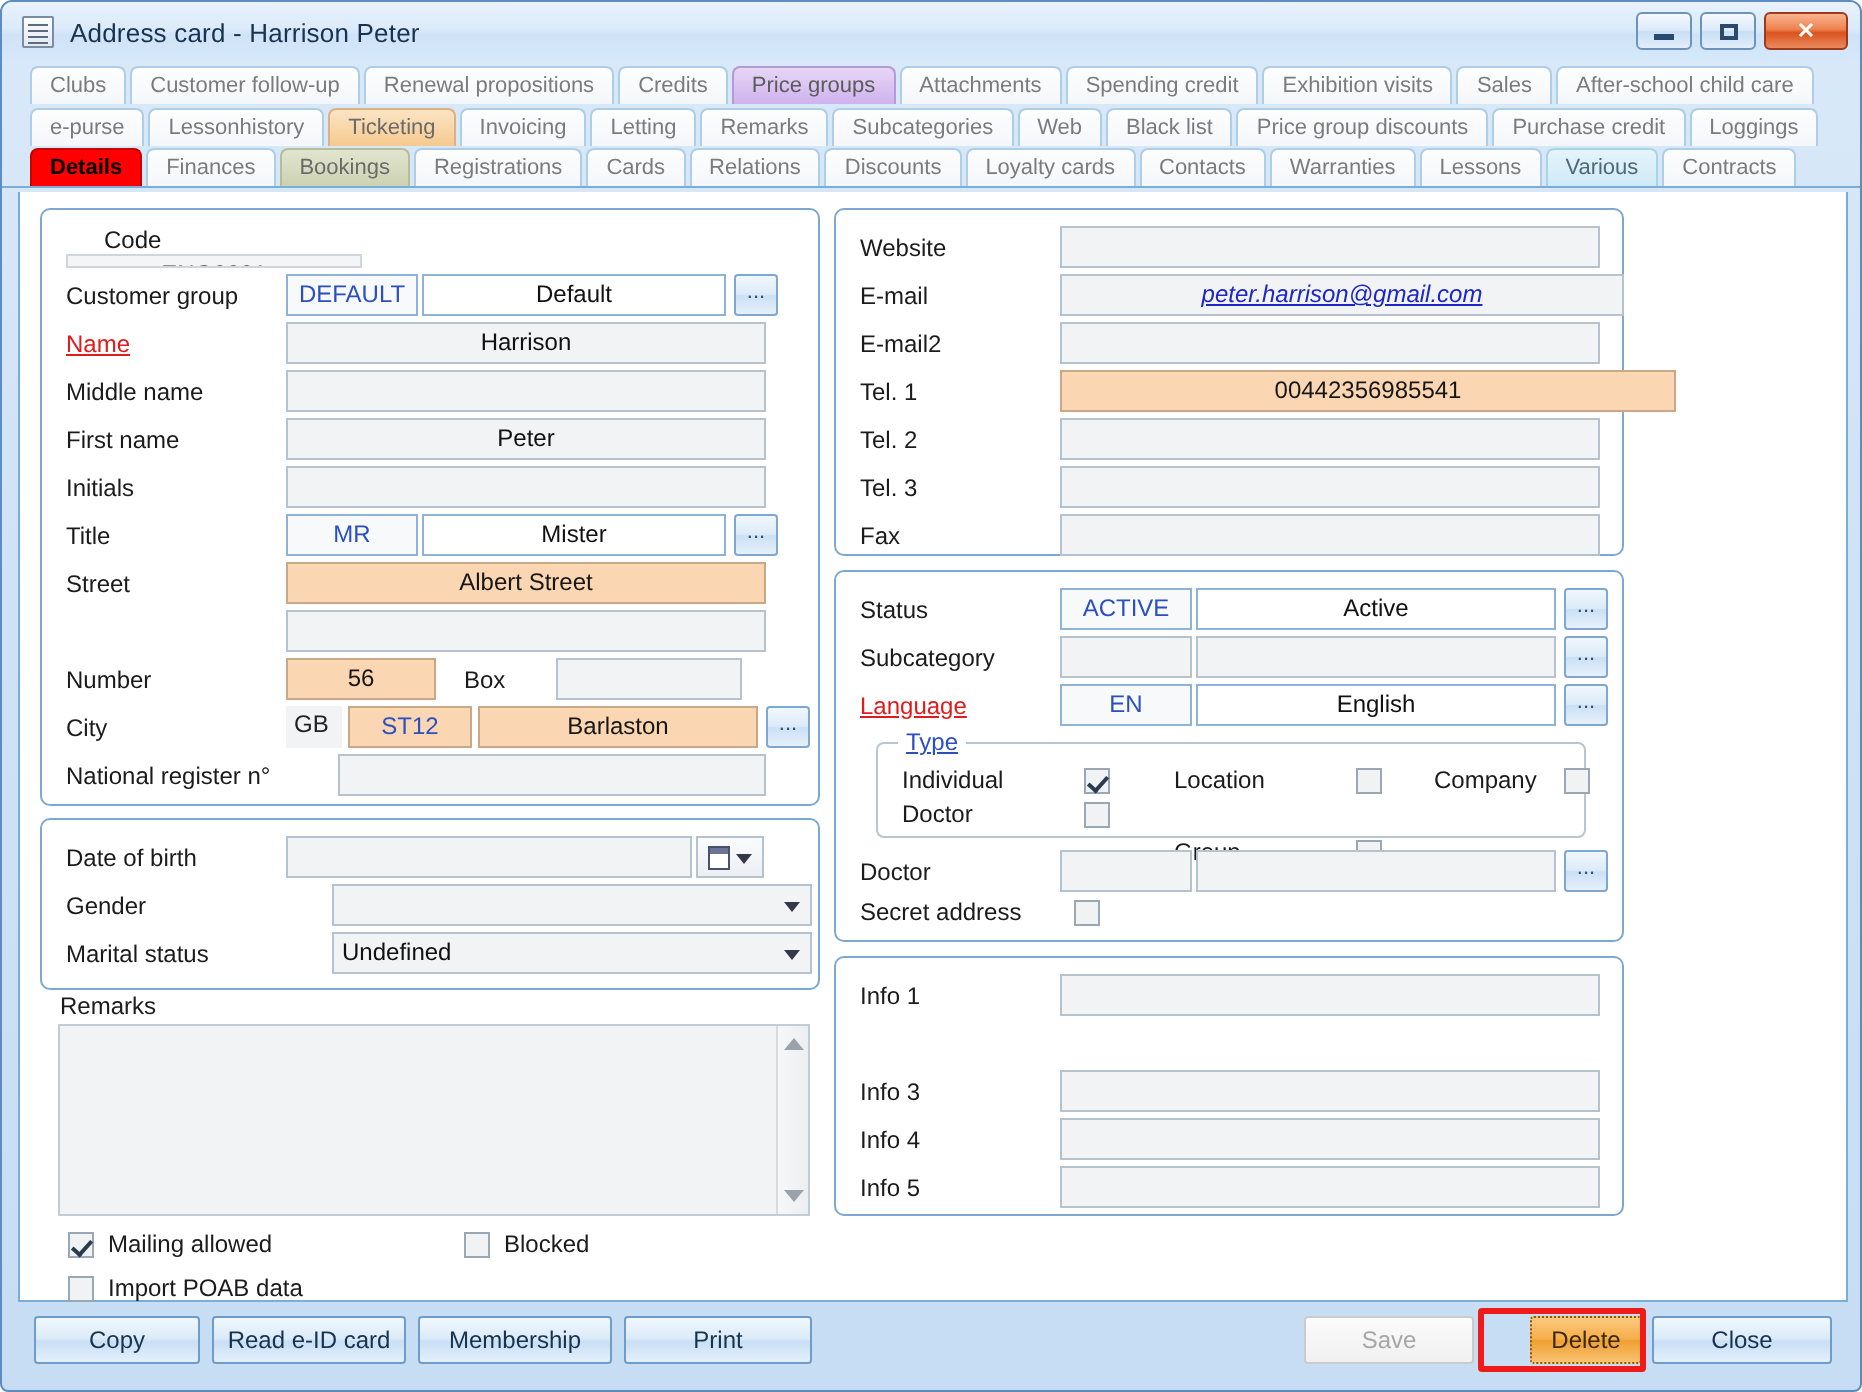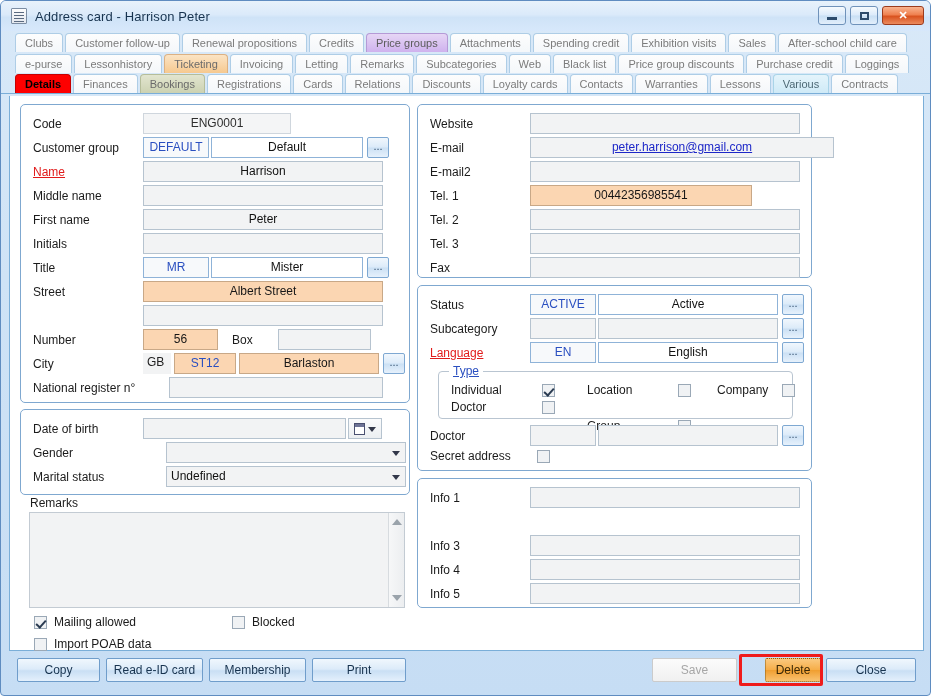--- a/index.html
+++ b/index.html
@@ -288,21 +288,21 @@
         <div class="tab">Lessons</div>
         <div class="tab hl-cyan">Various</div>
         <div class="tab">Contracts</div>
       </div>
   </div>
 
   <div class="content">
 
     <div class="panel" style="left:10px; top:8px; width:390px; height:299px;">
 
-      <div class="row" style="left:12px; top:8px;">
+      <div class="row" style="left:12px; top:8px;flex-direction:column;">
         <span class="lbl" style="width:110px;">Code</span>
         <span class="fld code" style="width:148px;">ENG0001</span>
       </div>
 
       <div class="row" style="left:12px; top:32px;">
         <span class="lbl" style="width:110px;">Customer group</span>
         <span class="fld key" style="width:66px;">DEFAULT</span>
         <span class="fld" style="width:152px; margin-left:2px; background:#ffffff; border-color:#8fb3d8;">Default</span>
         <span class="btn-ellipsis">...</span>
       </div>
@@ -416,29 +416,29 @@
     </div>
 
     <div class="panel" style="left:407px; top:8px; width:395px; height:174px;">
 
       <div class="row" style="left:12px; top:8px;">
         <span class="lbl" style="width:100px;">Website</span>
         <span class="fld" style="width:270px;"></span>
       </div>
       <div class="row" style="left:12px; top:32px;">
         <span class="lbl" style="width:100px;">E-mail</span>
-        <span class="fld link" style="width:304px;">peter.harrison@gmail.com</span>
+        <span class="fld link" style="width:282px;font-style:italic;">peter.harrison@gmail.com</span>
       </div>
       <div class="row" style="left:12px; top:56px;">
         <span class="lbl" style="width:100px;">E-mail2</span>
         <span class="fld" style="width:270px;"></span>
       </div>
       <div class="row" style="left:12px; top:80px;">
         <span class="lbl" style="width:100px;">Tel. 1</span>
-        <span class="fld orange" style="width:222px;">00442356985541</span>
+        <span class="fld orange" style="width:308px;">00442356985541</span>
       </div>
       <div class="row" style="left:12px; top:104px;">
         <span class="lbl" style="width:100px;">Tel. 2</span>
         <span class="fld" style="width:270px;"></span>
       </div>
       <div class="row" style="left:12px; top:128px;">
         <span class="lbl" style="width:100px;">Tel. 3</span>
         <span class="fld" style="width:270px;"></span>
       </div>
       <div class="row" style="left:12px; top:152px;">

